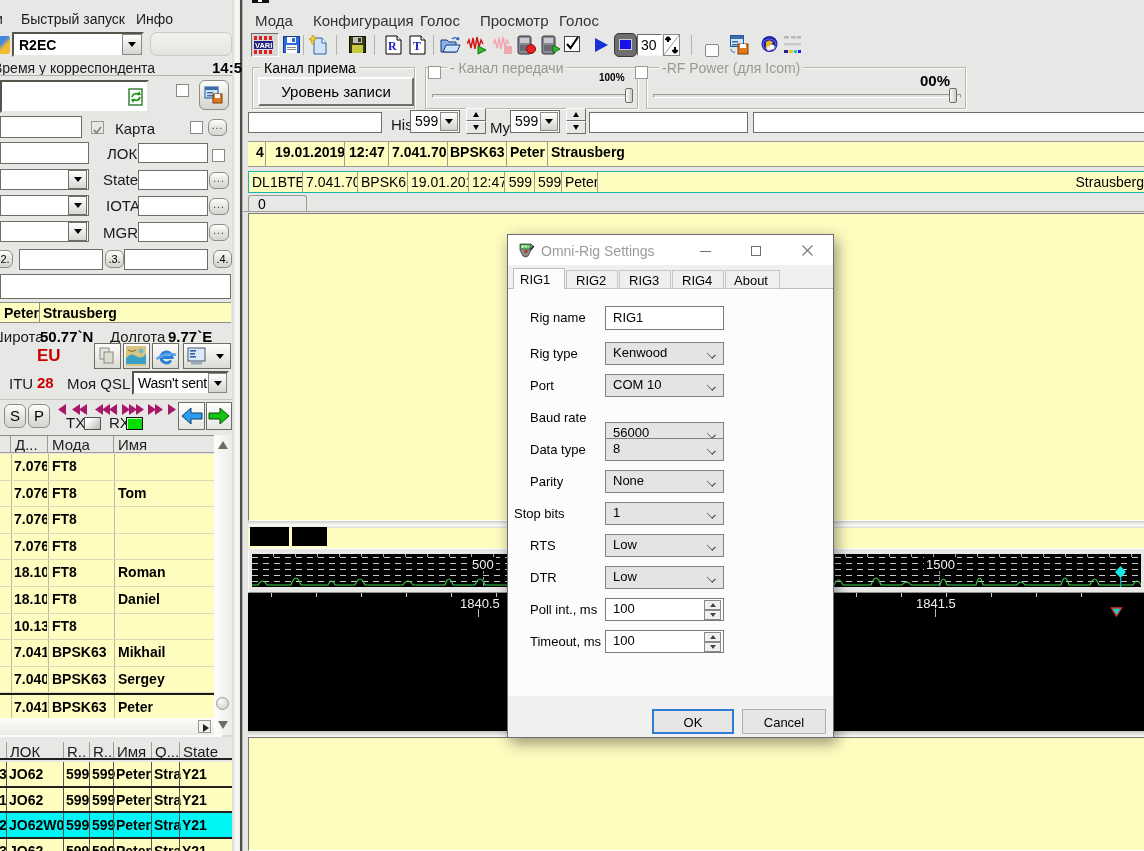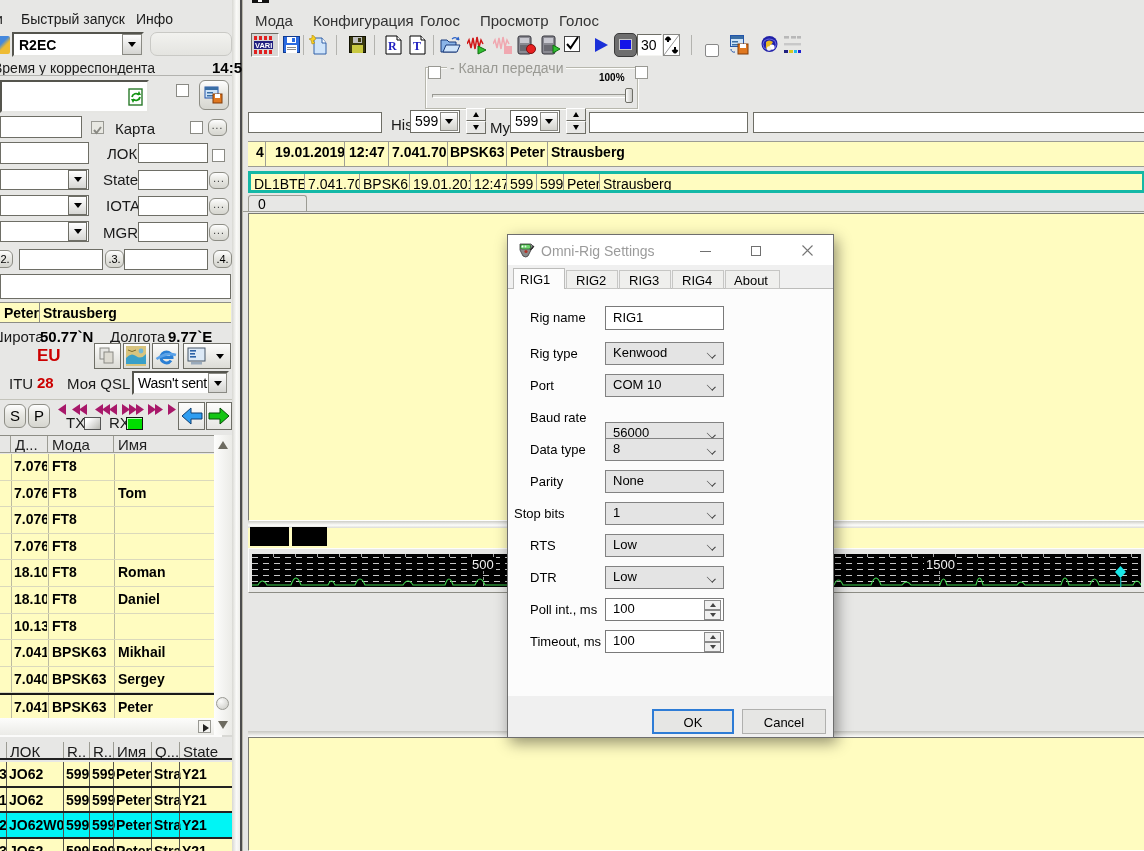--- a/index.html
+++ b/index.html
@@ -529,27 +529,37 @@
           <rect x="13" y="0" width="4" height="2.6" fill="#b8b8b8"></rect>
           <rect x="0" y="7" width="17" height="2.4" fill="#c8c8c8"></rect>
           <rect x="0" y="14" width="4" height="3" fill="#202080"></rect>
           <rect x="5" y="14" width="4" height="3" fill="#d8c820"></rect>
           <rect x="10" y="14" width="3" height="3" fill="#20b8e8"></rect>
           <rect x="14" y="14" width="3" height="3" fill="#2020d0"></rect>
         </g>
       </svg>
   </div>
 
+  <div class="gb" style="left:9px;top:67px;width:163px;height:42px;">
+    <div class="gblbl" style="left:8px;">Канал приема</div>
+    <div class="raised" style="left:5px;top:9px;width:156px;height:29px;border-width:2px;border-color:#fdfdfb #6e6e66 #6e6e66 #fdfdfb;text-align:center;font-size:15px;padding-top:4px;">Уровень записи</div>
+  </div>
   <div class="gb" style="left:182px;top:67px;width:213px;height:42px;">
     <div class="gblbl" style="left:21px;color:#999993;">- Канал передачи</div>
     <div class="lblb" style="left:173px;top:4px;font-size:10px;">100%</div>
     <div class="abs" style="left:6px;top:26px;width:198px;height:4px;border:1px solid #999993;border-bottom-color:#fff;background:#e2e2de;"></div>
     <div class="abs" style="left:199px;top:20px;width:8px;height:15px;background:linear-gradient(90deg,#fdfdfc,#c9c9c5);border:1px solid #6e6e66;border-radius:2px;"></div>
   </div>
   <div class="cb" style="left:185px;top:66px;width:13px;height:13px;border-color:#999993;"></div>
+  <div class="gb" style="left:403px;top:67px;width:320px;height:42px;">
+    <div class="gblbl" style="left:12px;color:#999993;">-RF Power (для Icom)</div>
+    <div class="lblb" style="left:273px;top:4px;font-size:15px;">00%</div>
+    <div class="abs" style="left:6px;top:26px;width:308px;height:4px;border:1px solid #999993;border-bottom-color:#fff;background:#e2e2de;"></div>
+    <div class="abs" style="left:302px;top:20px;width:8px;height:15px;background:linear-gradient(90deg,#fdfdfc,#c9c9c5);border:1px solid #6e6e66;border-radius:2px;"></div>
+  </div>
   <div class="cb" style="left:392px;top:66px;width:13px;height:13px;border-color:#999993;"></div>
 
   <div class="sunken2" style="left:5px;top:112px;width:134px;height:21px;"></div>
   <div class="lbl" style="left:148px;top:116px;">His</div>
   <div class="combo" style="left:167px;top:110px;width:50px;height:23px;">
       <div style="font-size:14px;padding:2px 0 0 4px;">599</div>
       <div class="comboarr">
         <div class="tri"></div>
       </div>
     </div>
@@ -582,21 +592,21 @@
   <div class="abs ylw" style="left:5px;top:141px;width:897px;height:26px;border:1px solid #9c9c94;border-left:none;border-right:none;">
     <div class="cell lblb" style="position:absolute;left:0;width:18px;padding-left:8px;">4</div>
     <div class="cell lblb" style="left:18px;width:79px;padding-left:9px;">19.01.2019</div>
     <div class="cell lblb" style="left:97px;width:44px;padding-left:4px;">12:47</div>
     <div class="cell lblb" style="left:141px;width:59px;padding-left:3px;">7.041.70</div>
     <div class="cell lblb" style="left:200px;width:59px;padding-left:2px;">BPSK63</div>
     <div class="cell lblb" style="left:259px;width:41px;padding-left:3px;">Peter</div>
     <div class="cell lblb" style="left:300px;width:597px;border-right:none;padding-left:3px;">Strausberg</div>
   </div>
 
-  <div class="abs ylw" style="left:5px;top:171px;width:897px;height:22px;border:3px solid #14b8a6;">
+  <div class="abs ylw" style="left:5px;top:171px;width:897px;height:22px;border:1px solid #14b8a6;text-align:right;">
     <div class="cell" style="left:0;width:54px;font-size:14px;">DL1BTE</div>
     <div class="cell" style="left:54px;width:55px;font-size:14px;">7.041.70</div>
     <div class="cell" style="left:109px;width:50px;font-size:14px;">BPSK63</div>
     <div class="cell" style="left:159px;width:61px;font-size:14px;">19.01.2019</div>
     <div class="cell" style="left:220px;width:36px;font-size:14px;">12:47</div>
     <div class="cell" style="left:256px;width:30px;font-size:14px;">599</div>
     <div class="cell" style="left:286px;width:27px;font-size:14px;">599</div>
     <div class="cell" style="left:313px;width:36px;font-size:14px;">Peter</div>
     <div class="cell" style="left:349px;width:548px;border-right:none;font-size:14px;">Strausberg</div>
   </div>
@@ -629,20 +639,30 @@
         <svg class="abs" style="left:0;top:0;" width="891" height="33" viewBox="0 0 891 33">
           <path d="M0,31 L6,31 q4.5,-8 9,0 L39,31 q5,-14 10,0 L76,31 q3.5,-8 7,0 L103,31 q5,-12 10,0 L151,31 q5,-8 10,0 L193,31 q4,-12 8,0 L223,31 q5,-12 10,0 L256,31 q3.5,-8 7,0 L289,31 q4,-14 8,0 L326,31 q4.5,-8 9,0 L357,31 q4,-10 8,0 L395,31 q5,-6 10,0 L435,31 q5,-6 10,0 L470,31 q4.5,-6 9,0 L502,31 q4.5,-10 9,0 L549,31 q4,-14 8,0 L582,31 q4.5,-10 9,0 L619,31 q5,-14 10,0 L650,31 q4.5,-6 9,0 L688,31 q3.5,-12 7,0 L724,31 q3.5,-14 7,0 L765,31 q4,-6 8,0 L809,31 q4,-14 8,0 L838,31 q4.5,-12 9,0 L881,31 q4,-8 8,0 L895,31" stroke="#3fd44f" stroke-width="1.1" fill="none"></path>
         </svg>
         <svg class="abs" style="left:862px;top:12px;" width="13" height="21" viewBox="0 0 13 21">
           <path d="M6.5 0 L12 6 L6.5 12 L1 6 z" fill="#17e8e8"></path>
           <rect x="6" y="12" width="1.4" height="9" fill="#17a8a8"></rect>
         </svg>
       </div>
   </div>
 
+  <div id="wf" class="abs" style="left:5px;top:593px;width:897px;height:138px;background:#000;overflow:hidden;">
+      <div class="abs" style="left:0;top:0;width:100%;height:4px;background:repeating-linear-gradient(90deg,transparent 0 44px,#ccc 44px 45px);background-position:-21px 0;"></div>
+      <div class="abs" style="left:212px;top:3px;color:#f0f0f0;font-size:13px;">1840.5</div>
+      <div class="abs" style="left:230px;top:16px;width:1px;height:8px;background:#bbb;"></div>
+      <div class="abs" style="left:668px;top:3px;color:#f0f0f0;font-size:13px;">1841.5</div>
+      <div class="abs" style="left:687px;top:16px;width:1px;height:8px;background:#bbb;"></div>
+      <svg class="abs" style="left:862px;top:14px;" width="13" height="10" viewBox="0 0 13 10">
+        <path d="M1.5 1 L11.5 1 L6.5 9 z" fill="#18cfcf" stroke="#cc392a" stroke-width="1.4"></path>
+      </svg>
+    </div>
 
   <div class="abs" style="left:5px;top:731px;width:897px;height:6px;background:linear-gradient(180deg,#c8c8c2,#fdfdfb)"></div>
   <div class="abs ylw" style="left:5px;top:737px;width:897px;height:114px;border:1px solid;border-color:#7a7a72 #fff #fff #7a7a72;"></div>
 </div>
 
 <div id="dlg">
 
   <div class="abs" style="left:0;top:0;width:100%;height:30px;background:#fff;">
     <svg class="abs" style="left:10px;top:7px;" width="17" height="17" viewBox="0 0 17 17">
       <path d="M2 2 L13 2 L15 4 L15 6 L13 8 L10 14 Q8 16 5 14 L2 8 z" fill="#8a8a8a" stroke="#3a3a3a" stroke-width="0.8"></path>

